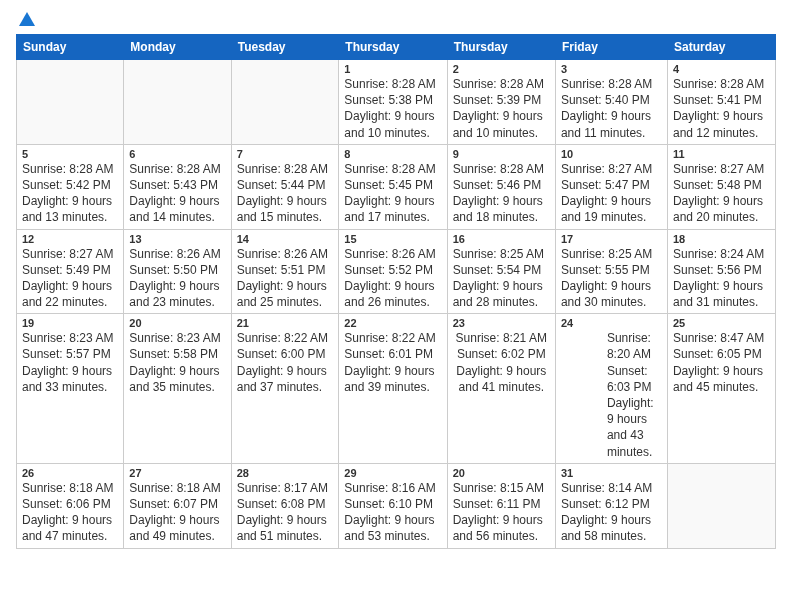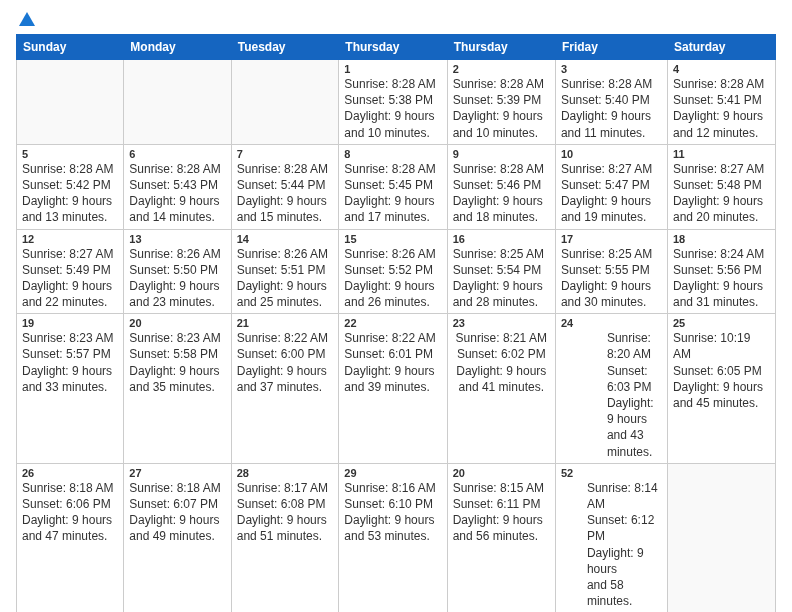--- a/index.html
+++ b/index.html
@@ -304,21 +304,21 @@
           </td>
           <td>
             <div class="day-num">24</div>
             <div class="day-info" style="white-space: pre-line; margin-left: 46px;">Sunrise: 8:20 AM
 Sunset: 6:03 PM
 Daylight: 9 hours
 and 43 minutes.</div>
           </td>
           <td>
             <div class="day-num">25</div>
-            <div class="day-info" style="white-space: pre-line;">Sunrise: 10:19 AM
+            <div class="day-info" style="white-space: pre-line;">Sunrise: 8:47 AM
 Sunset: 6:05 PM
 Daylight: 9 hours
 and 45 minutes.</div>
           </td>
         </tr>
         <tr>
           <td>
             <div class="day-num">26</div>
             <div class="day-info" style="white-space: pre-line;">Sunrise: 8:18 AM
 Sunset: 6:06 PM
@@ -347,22 +347,22 @@
 and 53 minutes.</div>
           </td>
           <td>
             <div class="day-num">20</div>
             <div class="day-info" style="white-space: pre-line;">Sunrise: 8:15 AM
 Sunset: 6:11 PM
 Daylight: 9 hours
 and 56 minutes.</div>
           </td>
           <td>
-            <div class="day-num">52</div>
-            <div class="day-info" style="white-space: pre-line; margin-left: 26px;">Sunrise: 8:14 AM
+            <div class="day-num">31</div>
+            <div class="day-info" style="white-space: pre-line;">Sunrise: 8:14 AM
 Sunset: 6:12 PM
 Daylight: 9 hours
 and 58 minutes.</div>
           </td>
           <td class="empty-cell"></td>
         </tr>
       </tbody>
   </table>
 </div>
 

